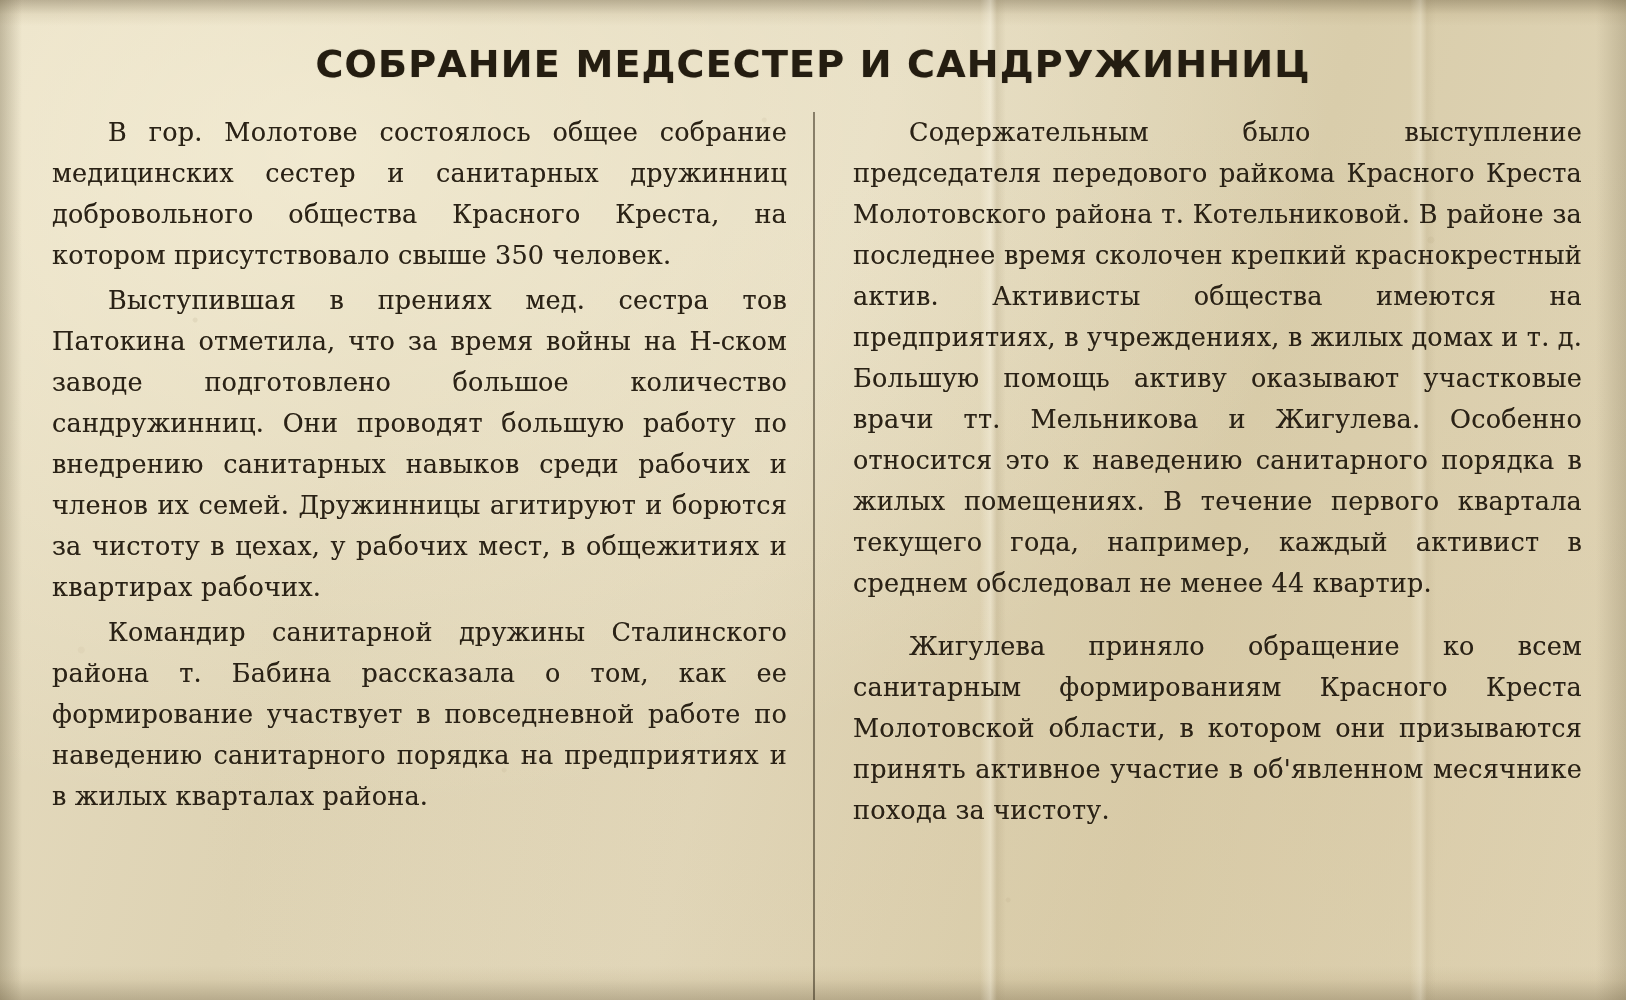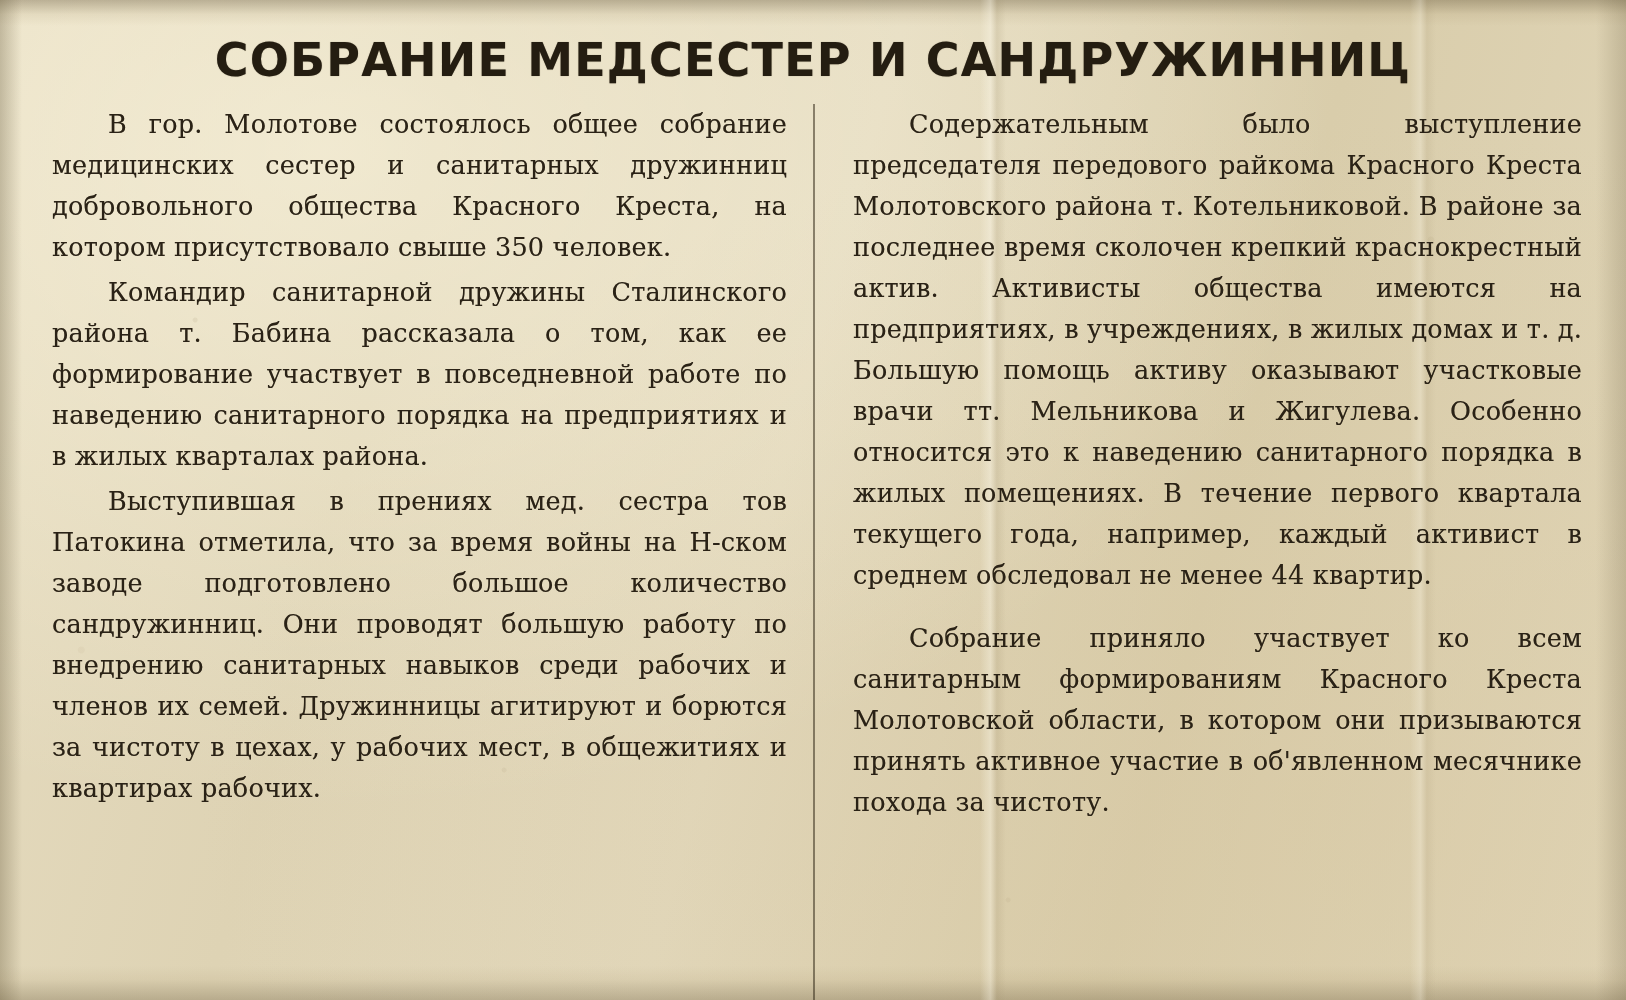--- a/index.html
+++ b/index.html
@@ -76,26 +76,26 @@
     position: absolute;
     right: 0; top: 0; bottom: 0;
     width: 30px;
     pointer-events: none;
     background: linear-gradient(270deg, rgba(90,78,48,0.22) 0%, rgba(0,0,0,0) 100%);
   }
 
   
   #headline {
     position: relative;
-    margin: 7px;
+    margin: 16px;
     padding: 26px 40px 10px 40px;
     text-align: center;
     font-family: "DejaVu Sans", "Liberation Sans", sans-serif;
     font-weight: 700;
-    font-size: 46px;
+    font-size: 38px;
     letter-spacing: 1.2px;
     color: #241d11;
     text-shadow: 0 0 1px rgba(60,48,28,0.45);
     white-space: nowrap;
   }
 
   
   #columns {
     position: relative;
     display: flex;
@@ -137,23 +137,23 @@
   <div class="fold f1"></div>
   <div class="fold f2"></div>
   <div class="grain"></div>
 
   <h1 id="headline">СОБРАНИЕ МЕДСЕСТЕР И САНДРУЖИННИЦ</h1>
 
   <div id="columns">
 
     <div class="column left">
       <p class="para">В гор. Молотове состоялось общее собрание медицинских сестер и санитарных дружинниц добровольного общества Красного Креста, на котором присутствовало свыше 350 человек.</p>
+      <p class="para">Выступившая в прениях мед. сестра тов Патокина отметила, что за время войны на Н-ском заводе подготовлено большое количество сандружинниц. Они проводят большую работу по внедрению санитарных навыков среди рабочих и членов их семей. Дружинницы агитируют и борются за чистоту в цехах, у рабочих мест, в общежитиях и квартирах рабочих.</p>
       <p class="para">Командир санитарной дружины Сталинского района т. Бабина рассказала о том, как ее формирование участвует в повседневной работе по наведению санитарного порядка на предприятиях и в жилых кварталах района.</p>
-      <p class="para">Выступившая в прениях мед. сестра тов Патокина отметила, что за время войны на Н-ском заводе подготовлено большое количество сандружинниц. Они проводят большую работу по внедрению санитарных навыков среди рабочих и членов их семей. Дружинницы агитируют и борются за чистоту в цехах, у рабочих мест, в общежитиях и квартирах рабочих.</p>
     </div>
 
     <div class="column right">
       <p class="para">Содержательным было выступление председателя передового райкома Красного Креста Молотовского района т. Котельниковой. В районе за последнее время сколочен крепкий краснокрестный актив. Активисты общества имеются на предприятиях, в учреждениях, в жилых домах и т. д. Большую помощь активу оказывают участковые врачи тт. Мельникова и Жигулева. Особенно относится это к наведению санитарного порядка в жилых помещениях. В течение первого квартала текущего года, например, каждый активист в среднем обследовал не менее 44 квартир.</p>
-      <p class="para gap">Собрание приняло участвует ко всем санитарным формированиям Красного Креста Молотовской области, в котором они призываются принять активное участие в об'явленном месячнике похода за чистоту.</p>
+      <p class="para gap">Жигулева приняло обращение ко всем санитарным формированиям Красного Креста Молотовской области, в котором они призываются принять активное участие в об'явленном месячнике похода за чистоту.</p>
     </div>
 
   </div>
 </div>
 
 </body></html>

